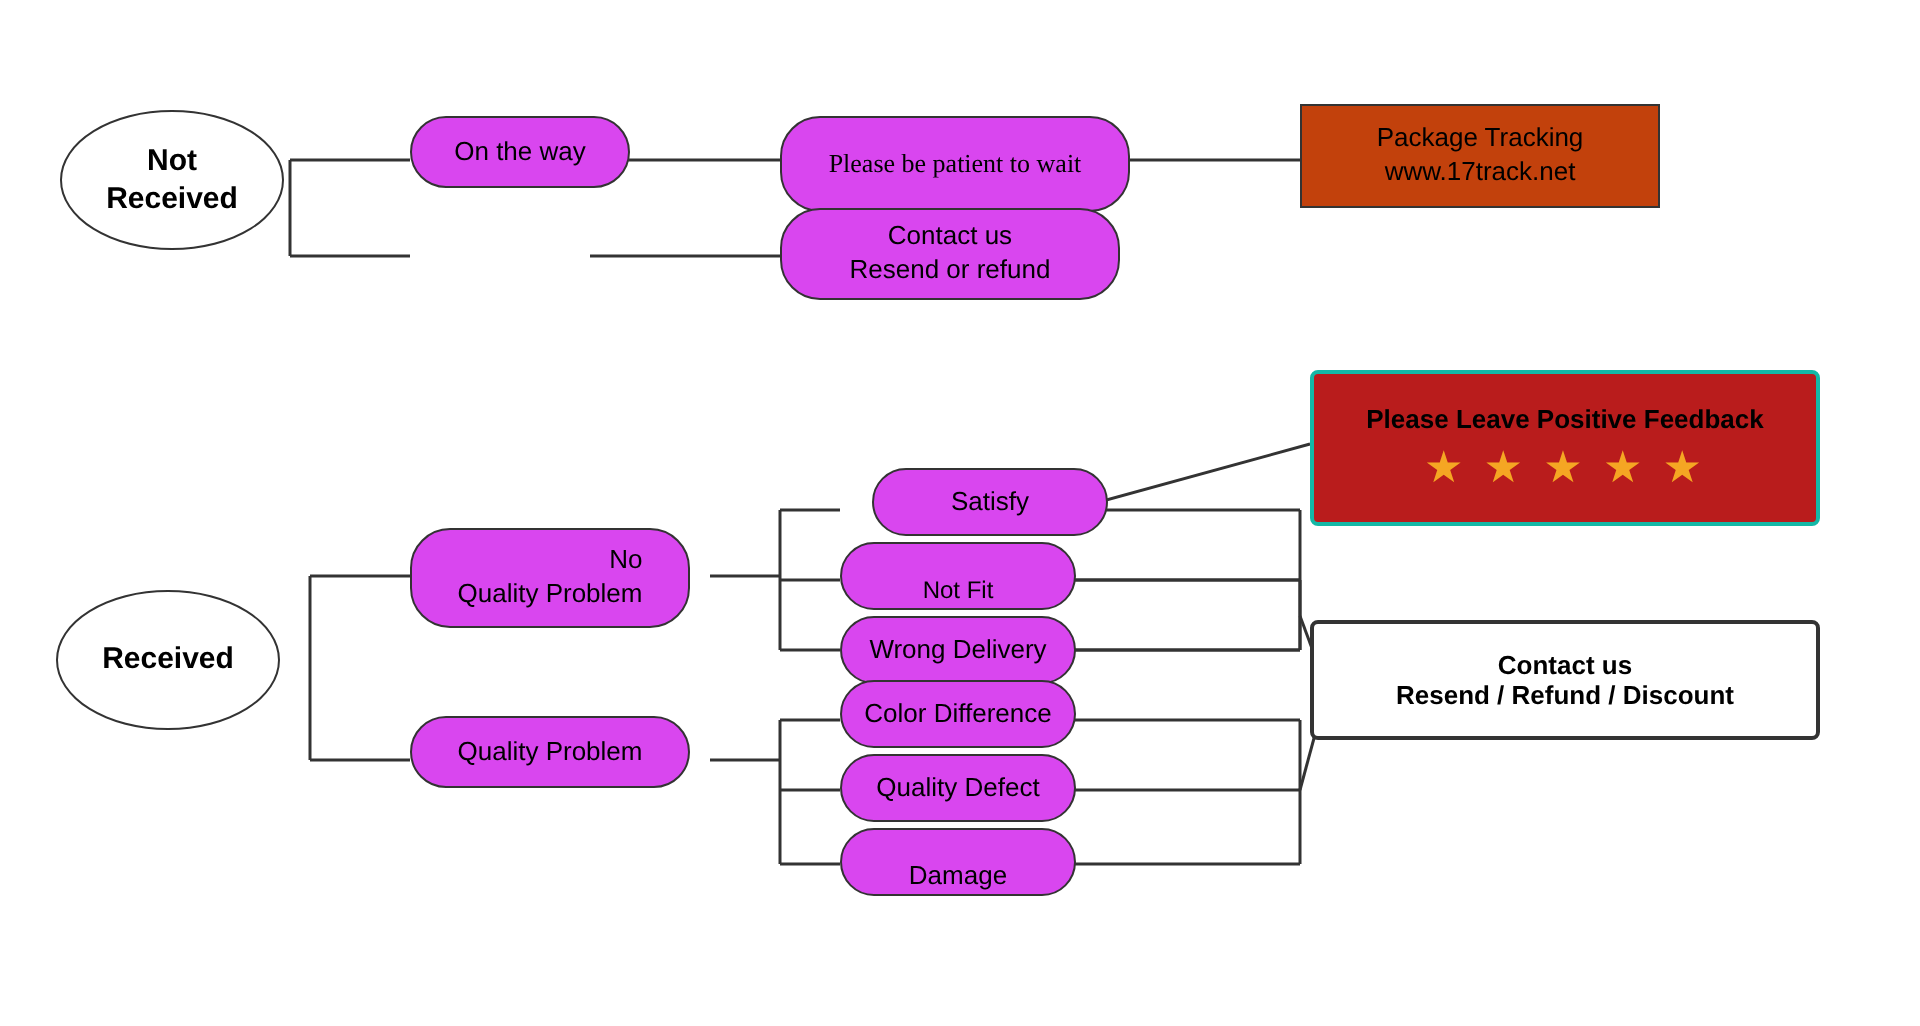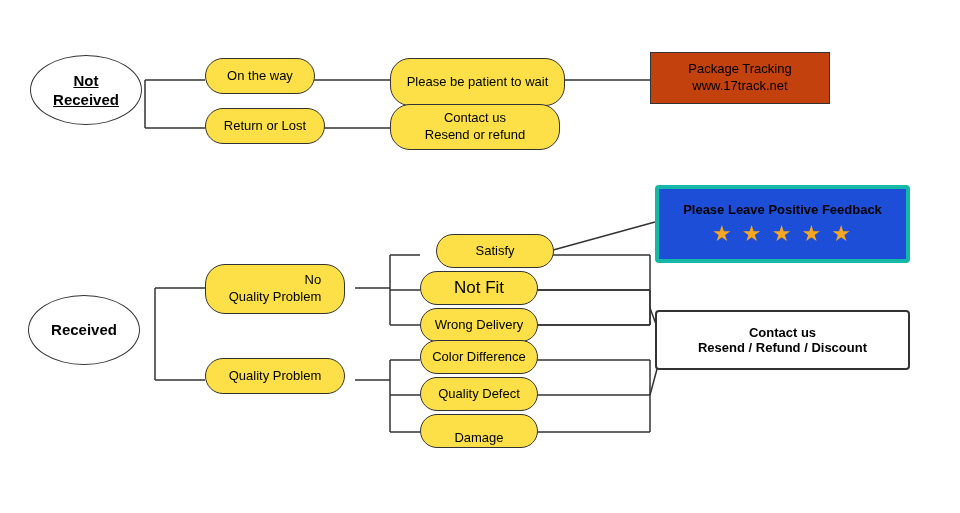--- a/index.html
+++ b/index.html
@@ -29,41 +29,41 @@
     }
 
     .ellipse {
       border: 1.5px solid #333;
       border-radius: 50%;
     }
 
     .rect {
       border: 1.5px solid #333;
       border-radius: 20px;
-      background: #fde047;
+      background: #d946ef;
     }
 
     .rect-square {
       border: 1.5px solid #333;
       background: #c2410c;
     }
 
     svg.lines {
       position: absolute;
       top: 0;
       left: 0;
       width: 960px;
       height: 513px;
       pointer-events: none;
     }
 
     .feedback-box {
       position: absolute;
-      border: 4px solid #14b8a6;
-      background: #1d4ed8;
+      border: 2px solid #14b8a6;
+      background: #b91c1c;
       display: flex;
       flex-direction: column;
       align-items: center;
       justify-content: center;
       text-align: center;
       padding: 6px 10px;
     }
 
     .stars {
       color: #f5a623;
@@ -131,34 +131,31 @@
     <line x1="650" y1="290" x2="650" y2="325" stroke="#333" stroke-width="1.5"></line>
     <line x1="650" y1="308" x2="660" y2="335" stroke="#333" stroke-width="1.5"></line>
 
     <line x1="537" y1="360" x2="650" y2="360" stroke="#333" stroke-width="1.5"></line>
     <line x1="537" y1="395" x2="650" y2="395" stroke="#333" stroke-width="1.5"></line>
     <line x1="537" y1="432" x2="650" y2="432" stroke="#333" stroke-width="1.5"></line>
     <line x1="650" y1="360" x2="650" y2="432" stroke="#333" stroke-width="1.5"></line>
     <line x1="650" y1="395" x2="660" y2="358" stroke="#333" stroke-width="1.5"></line>
   </svg>
 
-  <div class="node ellipse" style="left:30px; top:55px; width:112px; height:70px; font-weight:bold; font-size:15px;text-decoration:underline;">
+  <div class="node ellipse" style="left:30px; top:55px; width:112px; height:70px; font-weight:bold; font-size:15px;">
     <span style="white-space:pre-line;">Not
 Received</span>
   </div>
 
   <div class="node rect" style="left:205px; top:58px; width:110px; height:36px; font-size:13px;">
     <span>On the way</span>
   </div>
 
-  <div class="node rect" style="left:205px; top:108px; width:120px; height:36px; font-size:13px;">
-    <span>Return or Lost</span>
-  </div>
-
-  <div class="node rect" style="left:390px; top:58px; width:175px; height:48px; font-size:13px;">
+
+  <div class="node rect" style="left:390px; top:58px; width:175px; height:48px; font-size:13px;font-family:Liberation Serif, serif;">
     <span>Please be patient to wait</span>
   </div>
 
   <div class="node rect" style="left:390px; top:104px; width:170px; height:46px; font-size:13px; text-align:center;">
     <span style="white-space:pre-line;">Contact us
 Resend or refund</span>
   </div>
 
   <div class="node rect-square" style="left:650px; top:52px; width:180px; height:52px; font-size:13px; text-align:center;">
     <span style="white-space:pre-line;">Package Tracking
@@ -175,21 +172,21 @@
   </div>
 
   <div class="node rect" style="left:205px; top:358px; width:140px; height:36px; font-size:13px;">
     <span>Quality Problem</span>
   </div>
 
   <div class="node rect" style="left:436px; top:234px; width:118px; height:34px; font-size:13px;">
     <span>Satisfy</span>
   </div>
 
-  <div class="node rect" style="left:420px; top:271px; width:118px; height:34px; font-size:17px;">
+  <div class="node rect" style="left:420px; top:271px; width:118px; height:34px; font-size:12px;align-items:flex-end;">
     <span>Not Fit</span>
   </div>
 
   <div class="node rect" style="left:420px; top:308px; width:118px; height:34px; font-size:13px;">
     <span>Wrong Delivery</span>
   </div>
 
   <div class="node rect" style="left:420px; top:340px; width:118px; height:34px; font-size:13px;">
     <span>Color Difference</span>
   </div>

